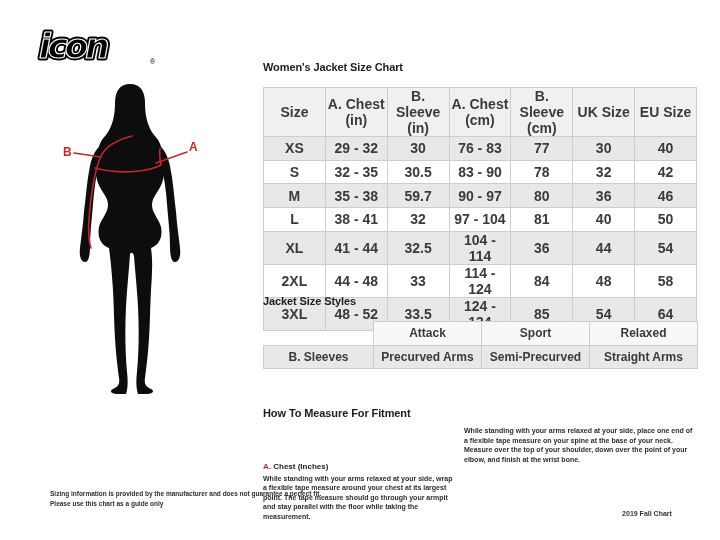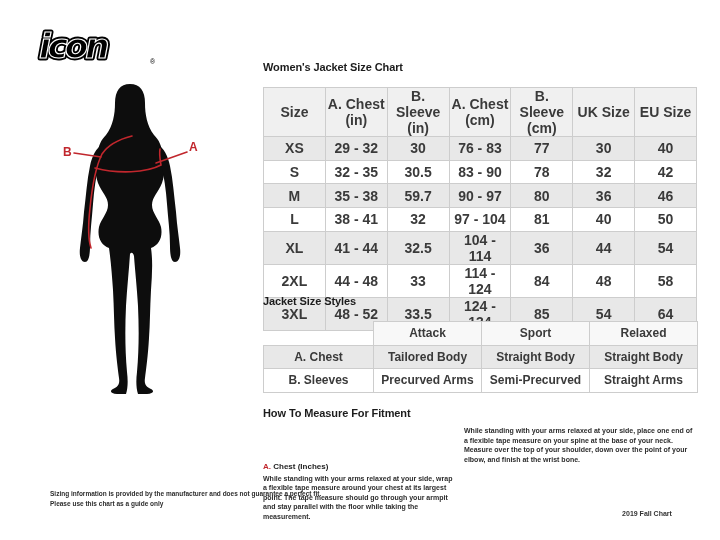--- a/index.html
+++ b/index.html
@@ -234,26 +234,20 @@
     <thead>
         <tr>
           <th class="blank"></th>
           <th>Attack</th>
           <th>Sport</th>
           <th>Relaxed</th>
         </tr>
       </thead>
     <tbody>
         <tr>
-          <td>A. Chest</td>
-          <td>Tailored Body</td>
-          <td>Straight Body</td>
-          <td>Straight Body</td>
-        </tr>
-        <tr>
           <td>B. Sleeves</td>
           <td>Precurved Arms</td>
           <td>Semi-Precurved</td>
           <td>Straight Arms</td>
         </tr>
       </tbody>
   </table>
 
   <h2 class="section-title t3">How To Measure For Fitment</h2>
   <div class="measure-wrap">

